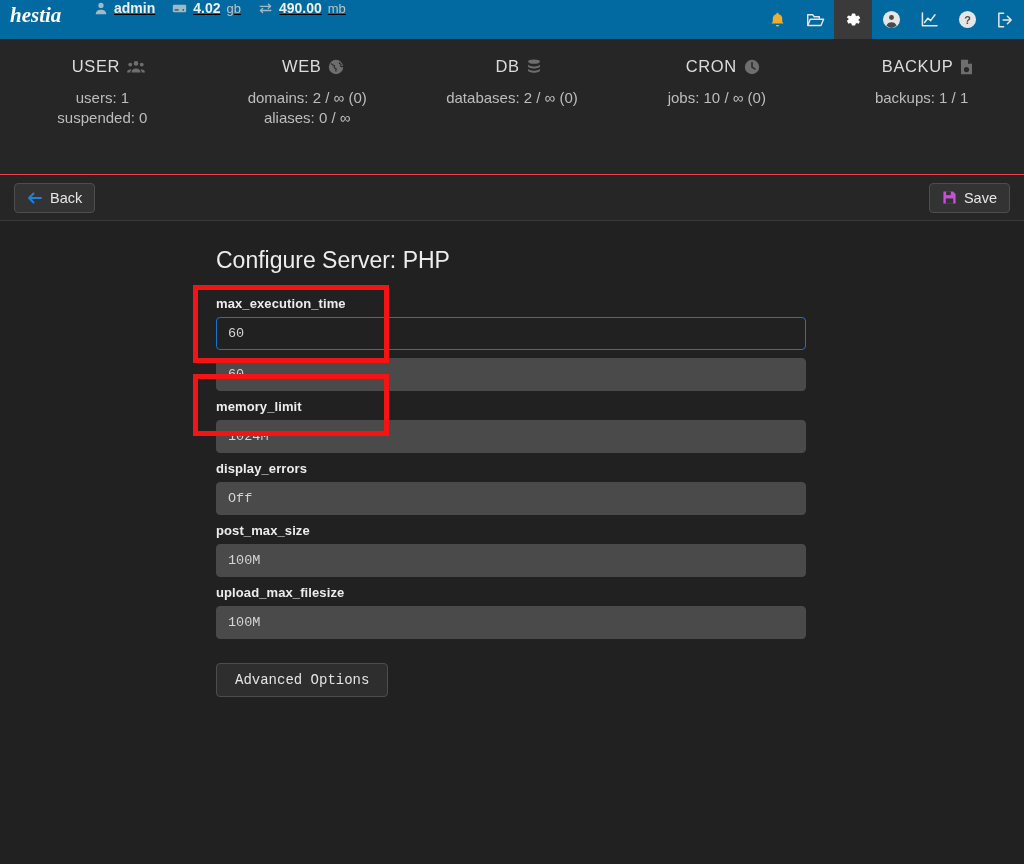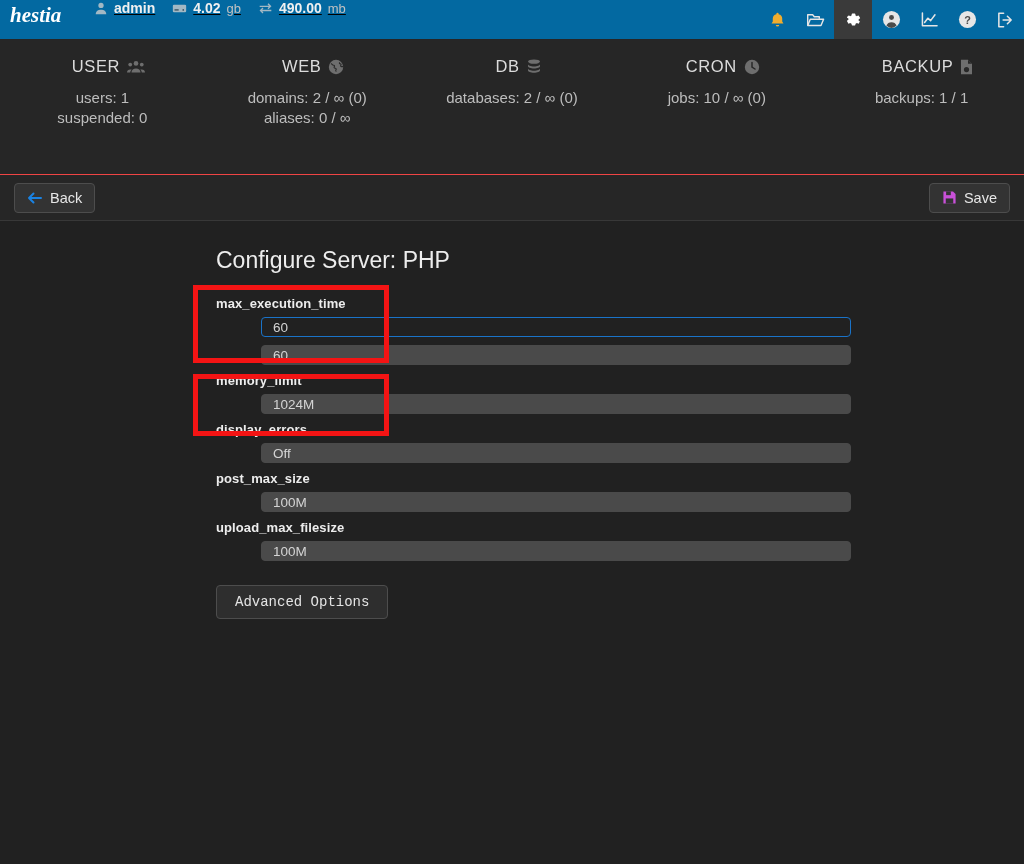--- a/index.html
+++ b/index.html
@@ -142,30 +142,29 @@
   .field label {
     display: block;
     font-size: 13px;
     font-weight: bold;
     color: #ededed;
     margin-bottom: 6px;
     letter-spacing: .1px;
   }
   .field input {
     width: 590px;
-    height: 20px;
+    height: 33px;
     background: #4a4a4a;
     border: 1px solid #4a4a4a;
     border-radius: 4px;
     color: #d4d4d4;
     font-size: 13.5px;
     padding: 0 11px;
-    font-family: Liberation Sans, sans-serif;
+    font-family: Liberation Mono, monospace;
     outline: none;
-    margin-left: 45px;
   }
   .field input.focused {
     background: #212121;
     border: 1px solid #1a73c8;
   }
   .adv-btn {
     margin-top: 16px;
     background: #2e2e2e;
     border: 1px solid #4d4d4d;
     border-radius: 4px;

